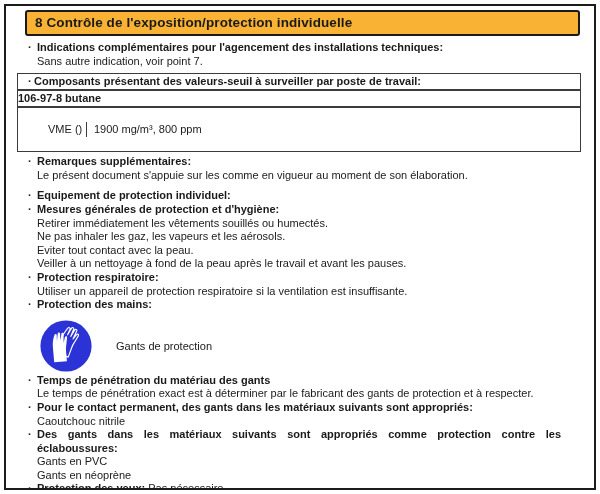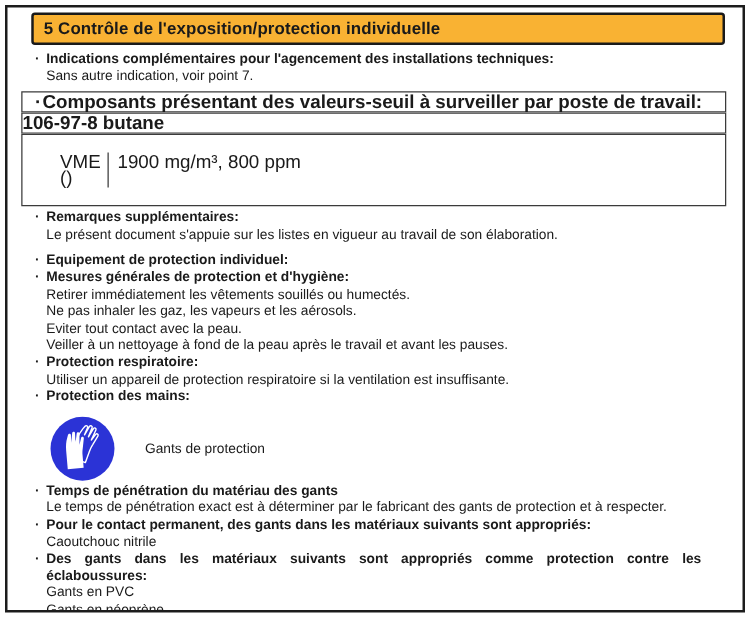--- a/index.html
+++ b/index.html
@@ -47,21 +47,21 @@
   .m-ind   { margin-top:5px; }
   .m-rem   { margin-top:3px; }
   .m-equip { margin-top:7px; }
   .m-temps { margin-top:2px; }
 
   
   .ttable { margin:5px 0 0 11px; width:564px; }
   .tb {
     box-sizing:border-box;
     border:1px solid #3b3b3b;
-    font-size:15px;
+    font-size:11px;
     line-height:13px;
     padding:1px 0;
     background:#fff;
   }
   .tb-head  { font-weight:bold; padding-left:16px; position:relative; }
   .tb-head::before { content:"\00B7"; position:absolute; left:10px; top:1px; font-weight:bold; }
   .tb-sub   { font-weight:bold; padding-left:0; }
   .tb-row   { display:flex; padding:14px; }
   .tb-cell1 {
     box-sizing:border-box;
@@ -80,37 +80,37 @@
     font-size:11px;
   }
   .glove-badge { width:52px; height:52px; display:block; }
 </style>
 </head>
 <body>
 
 <div class="page">
 
   <div class="header-bar">
-    <span>5 Contrôle de l'exposition/protection individuelle</span>
+    <span>8 Contrôle de l'exposition/protection individuelle</span>
   </div>
 
   <div class="txt b bullet m-ind">Indications complémentaires pour l'agencement des installations techniques:</div>
   <div class="txt">Sans autre indication, voir point 7.</div>
 
   <div class="ttable">
     <div class="tb tb-head">Composants présentant des valeurs-seuil à surveiller par poste de travail:</div>
     <div class="tb tb-sub">106-97-8 butane</div>
     <div class="tb tb-row">
       <div class="tb-cell1">VME ()</div>
       <div class="tb-cell2">1900 mg/m³, 800 ppm</div>
     </div>
   </div>
 
   <div class="txt b bullet m-rem">Remarques supplémentaires:</div>
-  <div class="txt">Le présent document s'appuie sur les listes en vigueur au travail de son élaboration.</div>
+  <div class="txt">Le présent document s'appuie sur les comme en vigueur au moment de son élaboration.</div>
 
   <div class="txt b bullet m-equip">Equipement de protection individuel:</div>
   <div class="txt b bullet">Mesures générales de protection et d'hygiène:</div>
   <div class="txt">Retirer immédiatement les vêtements souillés ou humectés.</div>
   <div class="txt">Ne pas inhaler les gaz, les vapeurs et les aérosols.</div>
   <div class="txt">Eviter tout contact avec la peau.</div>
   <div class="txt">Veiller à un nettoyage à fond de la peau après le travail et avant les pauses.</div>
   <div class="txt b bullet">Protection respiratoire:</div>
   <div class="txt">Utiliser un appareil de protection respiratoire si la ventilation est insuffisante.</div>
   <div class="txt b bullet">Protection des mains:</div>

